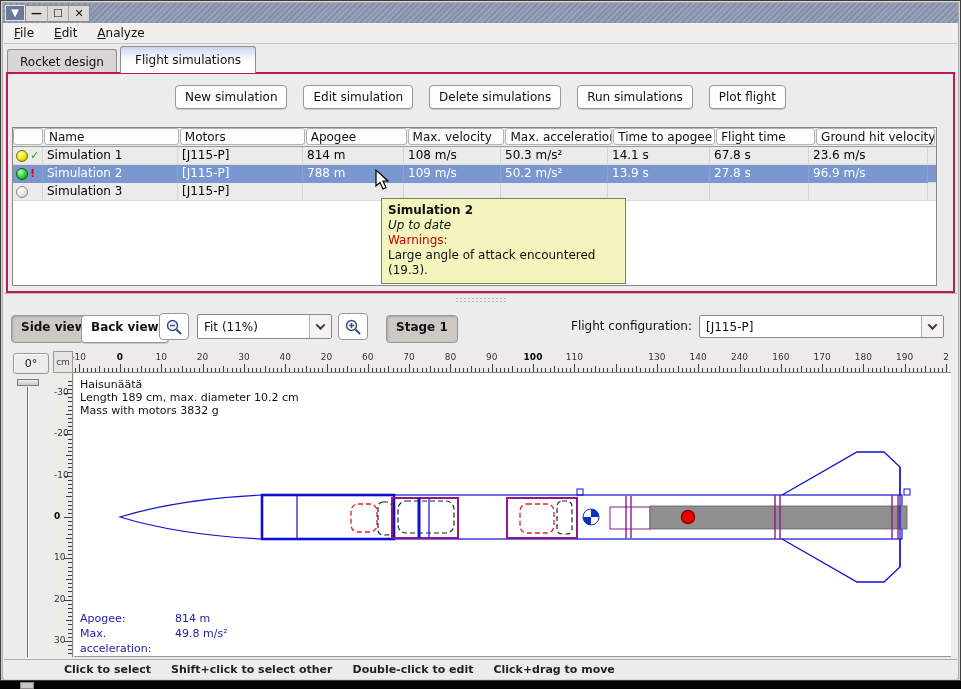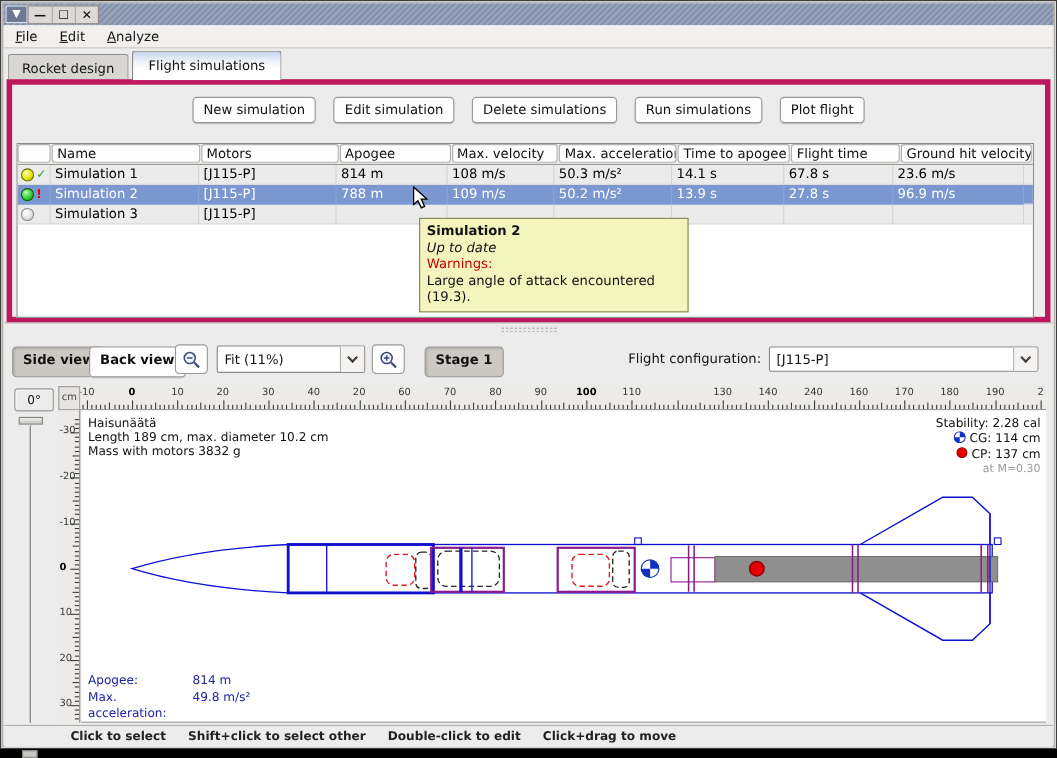--- a/index.html
+++ b/index.html
@@ -30,21 +30,21 @@
 
   
   .tabrow { position:absolute; left:3px; top:44px; right:3px; height:28px; display:flex; align-items:flex-end; }
   .tab { font-size:12px; padding:5px 12px 4px; border:1px solid #8f8d89; border-bottom:none;
     background:#d8d6d2; color:#111; margin-left:3px; border-radius:3px 3px 0 0; position:relative; }
   .tab.active { background:#fff; padding:6px 14px 6px;
     background:linear-gradient(#c7d6ee, #eef2f8 35%, #ffffff 60%); z-index:3; }
 
   
   .tabpanel { position:absolute; left:5px; top:71px; right:5px; height:221px;
-    border:5px solid #be185d; background:#ececec; z-index:2; }
+    border:2px solid #be185d; background:#ececec; z-index:2; }
 
   .toolbar { position:absolute; left:0; right:0; top:11px; display:flex; justify-content:center; gap:16px; }
   .btn { font-size:12px; color:#111; background:#fdfdfd; border:1px solid #9a98
 94; border:1px solid #9a9894;
     border-radius:4px; padding:4px 9px; box-shadow:0 1px 0 #c9c7c3; cursor:default; white-space:nowrap; }
   .btn.toggled { background:#ccc9c4; box-shadow:inset 1px 1px 2px #a8a6a2; }
 
   
   .simtable { position:absolute; left:4px; top:53px; width:925px; height:159px;
     border:1px solid #8a8886; background:#fff; overflow:hidden; }
@@ -655,36 +655,20 @@
 
       <circle cx="614" cy="144" r="6.5" fill="#e60000" stroke="#990000" stroke-width="1.5"></circle>
     </svg>
 
     <div class="design-info">
       <div>Haisunäätä</div>
       <div>Length 189 cm, max. diameter 10.2 cm</div>
       <div>Mass with motors 3832 g</div>
     </div>
 
-    <div class="stability-info">
-      <div>Stability: 2.28 cal</div>
-      <div>
-        <svg class="sym" width="11" height="11" viewBox="0 0 11 11">
-          <circle cx="5.5" cy="5.5" r="5" fill="#fff" stroke="#1030c0" stroke-width="1"></circle>
-          <path d="M 5.5 5.5 L 5.5 0.5 A 5 5 0 0 1 10.5 5.5 Z" fill="#1030c0"></path>
-          <path d="M 5.5 5.5 L 5.5 10.5 A 5 5 0 0 1 0.5 5.5 Z" fill="#1030c0"></path>
-        </svg><span>CG: 114 cm</span>
-      </div>
-      <div>
-        <svg class="sym" width="11" height="11" viewBox="0 0 11 11">
-          <circle cx="5.5" cy="5.5" r="4.5" fill="#e60000" stroke="#990000" stroke-width="1"></circle>
-        </svg><span>CP: 137 cm</span>
-      </div>
-      <div class="dim">at M=0.30</div>
-    </div>
 
     <div class="flight-info">
       <div class="fr">
           <span class="fl">Apogee:</span>
           <span>814 m</span>
         </div>
       <div class="fr">
           <span class="fl">Max. acceleration:</span>
           <span>49.8 m/s²</span>
         </div>

